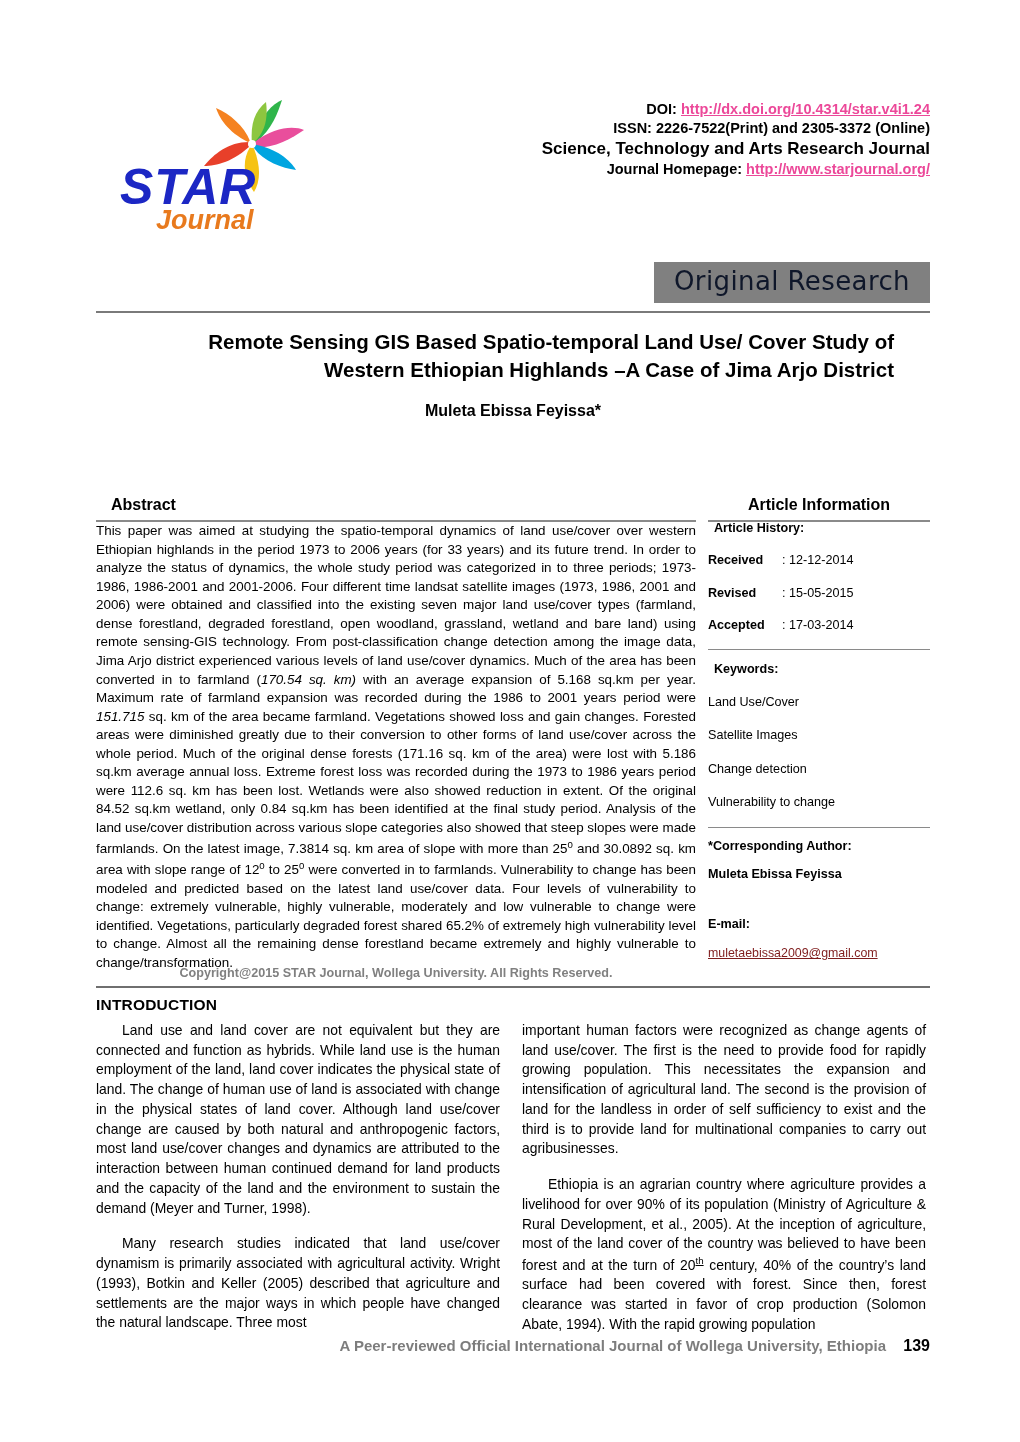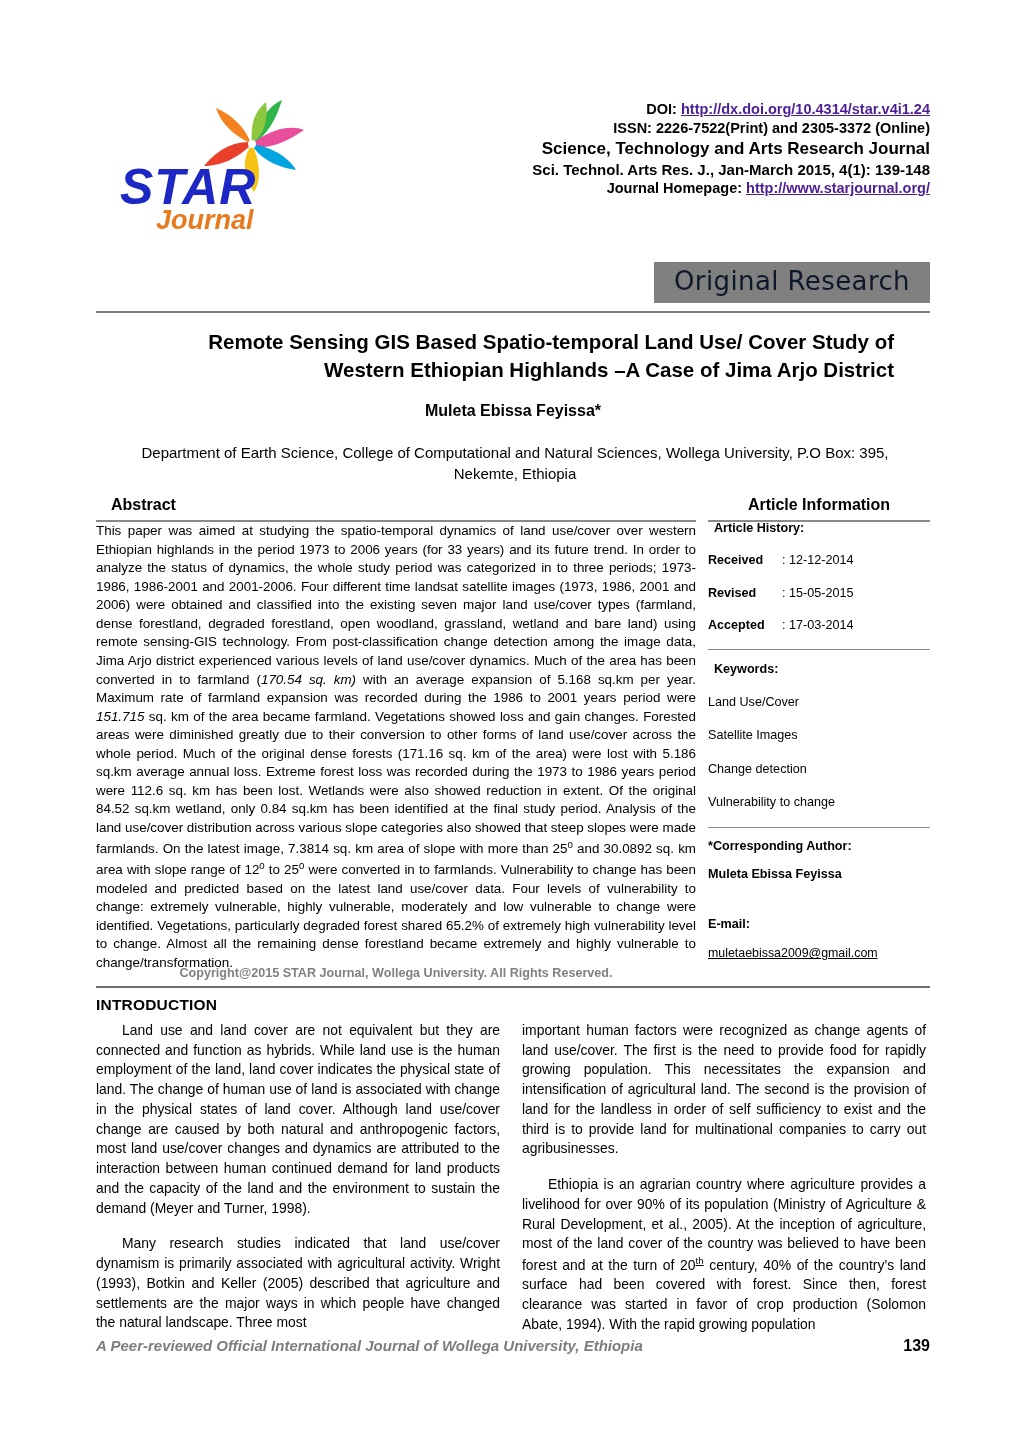--- a/index.html
+++ b/index.html
@@ -43,21 +43,21 @@
     text-align: right;
     line-height: 1.30;
   }
   .jh-line { font-weight: bold; white-space: nowrap; }
   .jh-doi { font-size: 14.5px; }
   .jh-issn { font-size: 14.5px; }
   .jh-name { font-size: 17px; }
   .jh-cite { font-size: 15px; }
   .jh-home { font-size: 14.5px; }
   .lnk {
-    color: #4c1d95;
+    color: #ec4899;
     text-decoration: underline;
   }
 
   
   .badge-row {
     position: absolute;
     left: 96px; top: 262px;
     width: 834px;
     height: 42px;
   }
@@ -192,21 +192,21 @@
   }
   .ai-sep {
     border-top: 1.6px solid #8a8a8a;
     margin: 12px 0 11px 0;
     width: 222px;
   }
   .ai-kw { margin-bottom: 17px; line-height: 1.3; }
   .ai-name { font-weight: bold; margin-bottom: 14px; }
   .ai-email-label { font-weight: bold; margin-bottom: 15px; }
   .ai-email a {
-    color: #000000;
+    color: #7f1d1d;
     text-decoration: underline;
     font-size: 12.4px;
   }
 
   
   .intro-head {
     position: absolute;
     left: 96px; top: 996px;
     font-size: 15.5px;
     font-weight: bold;
@@ -231,22 +231,21 @@
   .footer {
     position: absolute;
     left: 96px; top: 1337px;
     width: 834px;
     height: 26px;
   }
   .footer-text {
     position: absolute;
     left: 0; top: 0;
     width: 790px;
-    text-align: left;
-    font-style: italic;
+    text-align: right;
     font-weight: bold;
     font-size: 15px;
     color: #7d7d7d;
   }
   .footer-page {
     position: absolute;
     right: 0; top: 0;
     font-weight: bold;
     font-size: 16px;
     color: #000;
@@ -273,34 +272,32 @@
         </g>
         <text x="10" y="108" font-family="'Liberation Sans',sans-serif" font-size="50" font-weight="bold" font-style="italic" fill="#1c27c4" letter-spacing="1">STAR</text>
         <text x="46" y="133" font-family="'Liberation Sans',sans-serif" font-size="27" font-weight="bold" font-style="italic" fill="#e87a1e">Journal</text>
       </svg>
     </div>
 
     <div class="journal-head">
       <div class="jh-line jh-doi"><span>DOI:</span> <a class="lnk" href="#">http://dx.doi.org/10.4314/star.v4i1.24</a></div>
       <div class="jh-line jh-issn">ISSN: 2226-7522(Print) and 2305-3372 (Online)</div>
       <div class="jh-line jh-name">Science, Technology and Arts Research Journal</div>
-      <div class="jh-line jh-cite">Sci. Technol. Arts Res. J., Jan-March 2015, 4(1): 139-148</div>
       <div class="jh-line jh-home"><span>Journal Homepage:</span> <a class="lnk" href="#">http://www.starjournal.org/</a></div>
     </div>
   </div>
 
   <div class="badge-row">
     <div class="badge">Original Research</div>
   </div>
   <div class="head-rule"></div>
 
   <div class="title">Remote Sensing GIS Based Spatio-temporal Land Use/ Cover Study of Western Ethiopian Highlands –A Case of Jima Arjo District</div>
 
   <div class="author">Muleta Ebissa Feyissa*</div>
-  <div class="affil">Department of Earth Science, College of Computational and Natural Sciences, Wollega University, P.O Box: 395, Nekemte, Ethiopia</div>
 
   <div class="absblock">
     <div class="ab-heads">
       <div class="ab-head-left">Abstract</div>
       <div class="ab-head-right">Article Information</div>
       <div class="ab-rule-left"></div>
       <div class="ab-rule-right"></div>
     </div>
   </div>
 

